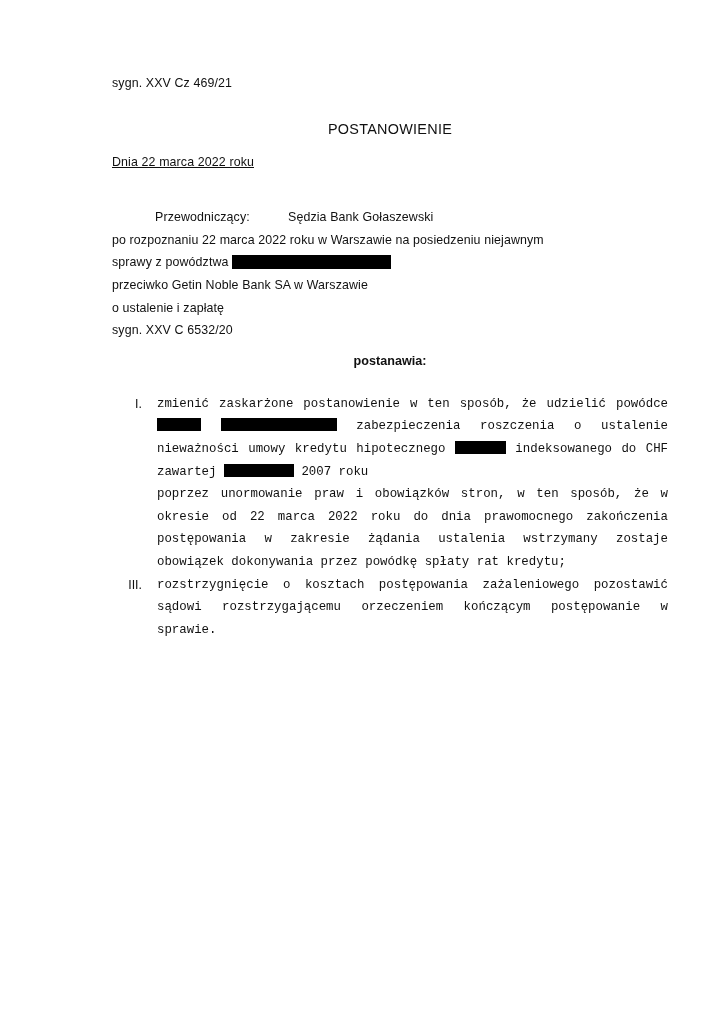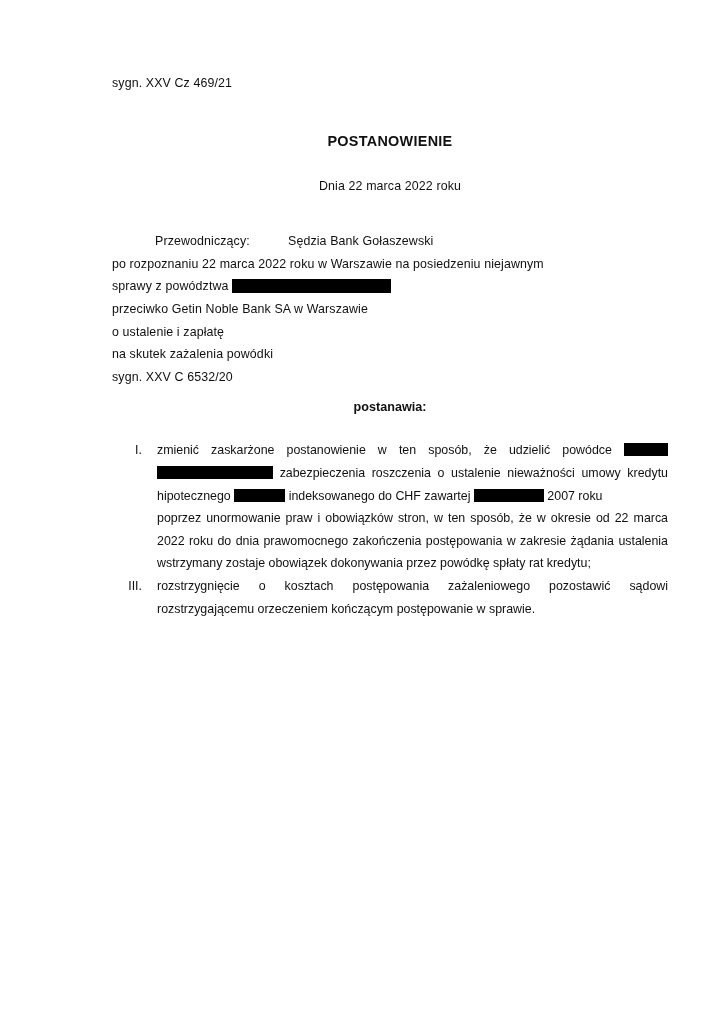--- a/index.html
+++ b/index.html
@@ -40,30 +40,31 @@
     line-height: 22.6px;
     letter-spacing: 0.01em;
   }
 
   .case-no {
     margin: 0 0 0 0;
   }
 
   .doc-title {
     text-align: center;
-    font-weight: bold;
+    font-weight: normal;
     font-size: 14.4px;
     letter-spacing: 0.02em;
-    margin-top: 36px;
+    margin-top: 24px;
     line-height: 20px;
   }
 
   .date-line {
-    text-align: center;
-    margin-top: 24px;
+    text-align: left;
+    margin-top: 12px;
+    text-decoration: underline;
   }
 
   .block-court {
     margin-top: 33px;
   }
 
   .panel-row {
     display: block;
     white-space: pre;
     padding-left: 43px;
@@ -97,20 +98,21 @@
     left: 0;
     top: 0;
     width: 30px;
     text-align: right;
     font-size: 12.4px;
     line-height: 22.6px;
   }
   .item-body {
     font-size: 12.4px;
     line-height: 22.6px;
+    font-family: Liberation Mono, monospace;
   }
   .item-body p {
     margin: 0;
   }
 
   
   .redact {
     display: inline-block;
     background: #000000;
     vertical-align: -2px;
@@ -141,21 +143,20 @@
       <div class="ln panel-row"><span class="panel-role">Przewodniczący:</span><span>Sędzia Bank Gołaszewski</span></div>
 
       <div class="ln">po rozpoznaniu 22 marca 2022 roku w Warszawie na posiedzeniu niejawnym</div>
 
       <div class="ln"><span>sprawy z powództwa</span> <span class="redact w-bar-plaintiff" title="redacted"></span></div>
 
       <div class="ln">przeciwko Getin Noble Bank SA w Warszawie</div>
 
       <div class="ln">o ustalenie i zapłatę</div>
 
-      <div class="ln">na skutek zażalenia powódki</div>
 
 
       <div class="ln">sygn. XXV C 6532/20</div>
     </div>
 
     <div class="ruling-word">postanawia:</div>
 
     <div class="items">
 
       <div class="item">

